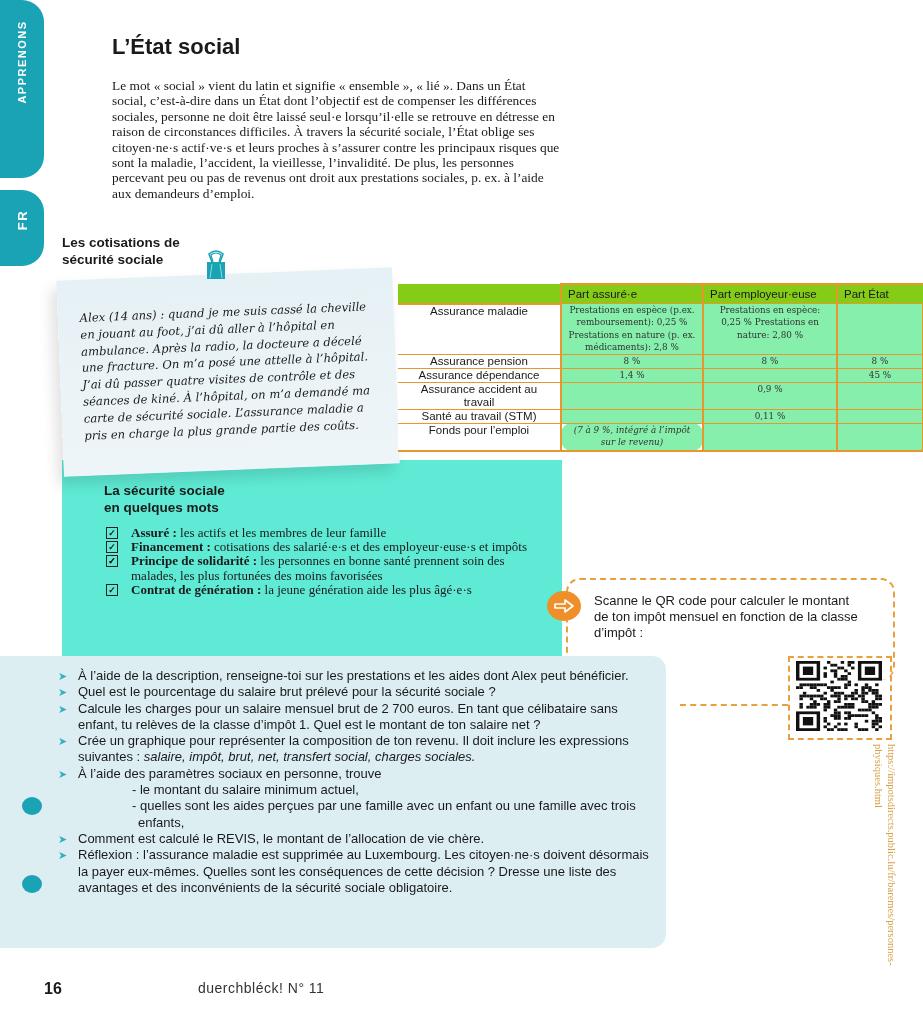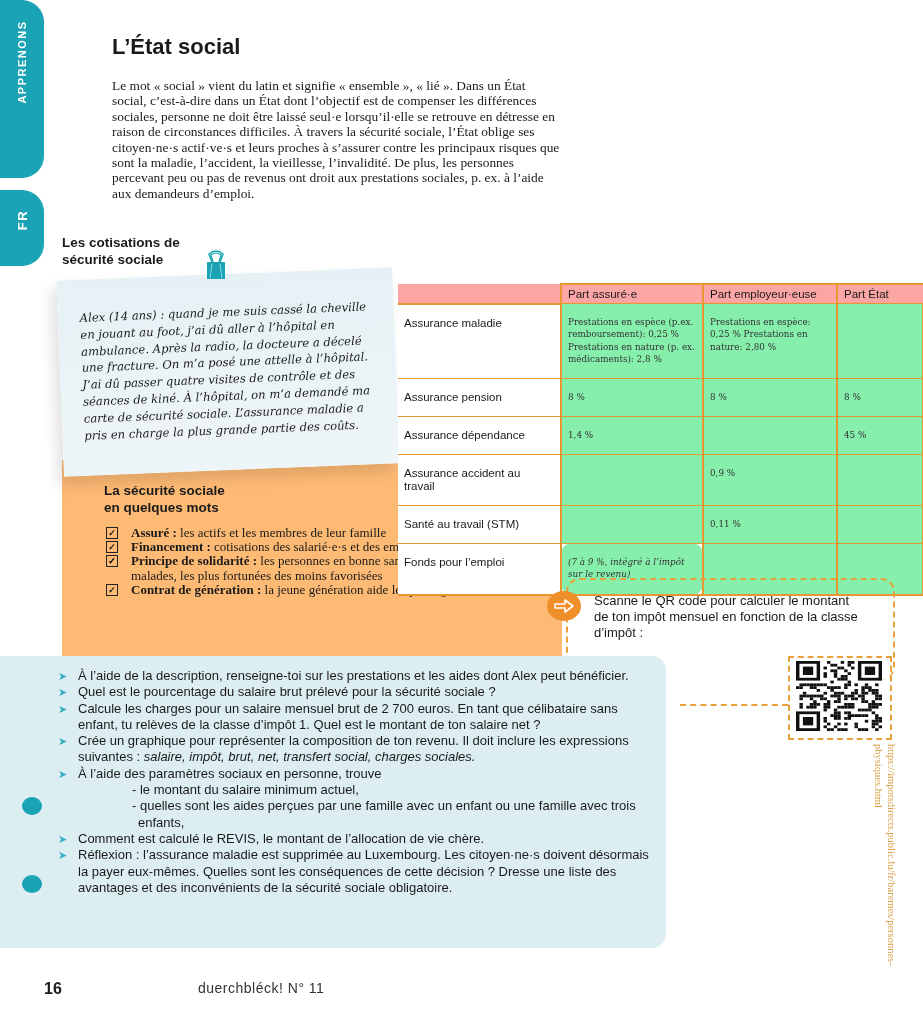--- a/index.html
+++ b/index.html
@@ -13,31 +13,31 @@
 
   h1.title { position:absolute; left:112px; top:34px; margin:0; font-size:22px; font-weight:bold; font-family:"Liberation Sans", sans-serif; }
   .intro { position:absolute; left:112px; top:78px; width:448px; font-family:"Liberation Serif", serif; font-size:13.4px; line-height:15.4px; margin:0; }
 
   .section-title { position:absolute; left:62px; top:234px; font-size:13.5px; font-weight:bold; line-height:17px; margin:0; }
 
   .clip { position:absolute; left:205px; top:250px; width:22px; height:30px; }
   .note { position:absolute; left:60px; top:274px; width:336px; height:196px; background:linear-gradient(180deg,#e6f1f5 0%, #eef5f8 100%); box-shadow:-6px 8px 14px rgba(0,0,0,0.12); transform:rotate(-2.3deg); transform-origin:center; }
   .note-text { position:absolute; left:22px; top:30px; width:300px; font-family:"DejaVu Serif", serif; font-style:italic; font-size:11.6px; line-height:16.8px; color:#1a1a1a; margin:0; }
 
-  .pink { position:absolute; left:62px; top:460px; width:500px; height:196px; background:#fdba74; }
+  .pink { position:absolute; left:62px; top:460px; width:500px; height:196px; background:#5eead4; }
   .pink-title { position:absolute; left:42px; top:22px; font-size:13.5px; font-weight:bold; line-height:17px; margin:0; }
   .pink-list { position:absolute; left:42px; top:66px; width:440px; margin:0; padding:0; list-style:none; font-family:"Liberation Serif", serif; font-size:13px; line-height:14.2px; }
   .pink-list li { position:relative; padding-left:27px; margin-bottom:0; }
   .pink-list .chk { position:absolute; left:2px; top:1px; width:10px; height:10px; border:1.3px solid #222; font-size:9px; line-height:10px; text-align:center; font-weight:bold; }
   .pink-list b { font-weight:bold; }
 
   table.cot { position:absolute; left:398px; top:283px; width:525px; border-collapse:collapse; font-size:11px; }
-  table.cot th { font-weight:normal; text-align:left; padding:2px 6px; height:14px; border-left:2px solid #e8962e; border-top:2px solid #e8962e; background:#fca5a5; font-size:11.5px; }
+  table.cot th { font-weight:normal; text-align:left; padding:2px 6px; height:14px; border-left:2px solid #e8962e; border-top:2px solid #e8962e; background:#84cc16; font-size:11.5px; }
   table.cot th.empty { border:none; border-bottom:2px solid #e8962e; }
-  table.cot td { vertical-align:top; padding:12px 6px; border:1.5px solid #e8962e; border-left:2px solid #e8962e; }
+  table.cot td { vertical-align:top; padding:0 6px; border:1.5px solid #e8962e; border-left:2px solid #e8962e;text-align:center; }
   table.cot td.rh { background:#fff; font-size:11.5px; border-left:none; border-right:2px solid #e8962e; line-height:13px; }
   table.cot td.val { background:#86efac; font-family:"DejaVu Serif", serif; font-size:8.8px; line-height:12.4px; color:#333; }
   table.cot td.it { font-style:italic;border-radius:11px; }
   table.cot tr.last td { border-bottom:2.5px solid #e8962e; }
 
   .qr-box { position:absolute; left:566px; top:578px; width:325px; height:100px; border:2px dashed #e8a13c; border-radius:14px; border-bottom:none; border-left:2px dashed #e8a13c; }
   .qr-arrow { position:absolute; left:547px; top:591px; width:34px; height:30px; border-radius:50%; background:#ef8f2a; display:flex; align-items:center; justify-content:center; }
   .qr-text { position:absolute; left:594px; top:593px; width:270px; font-size:13px; line-height:16px; margin:0; }
   .qr-dash { position:absolute; left:680px; top:704px; width:108px; border-top:2px dashed #e8a13c; }
   .qr-frame { position:absolute; left:788px; top:656px; width:100px; height:80px; border:2px dashed #e8a13c; }

